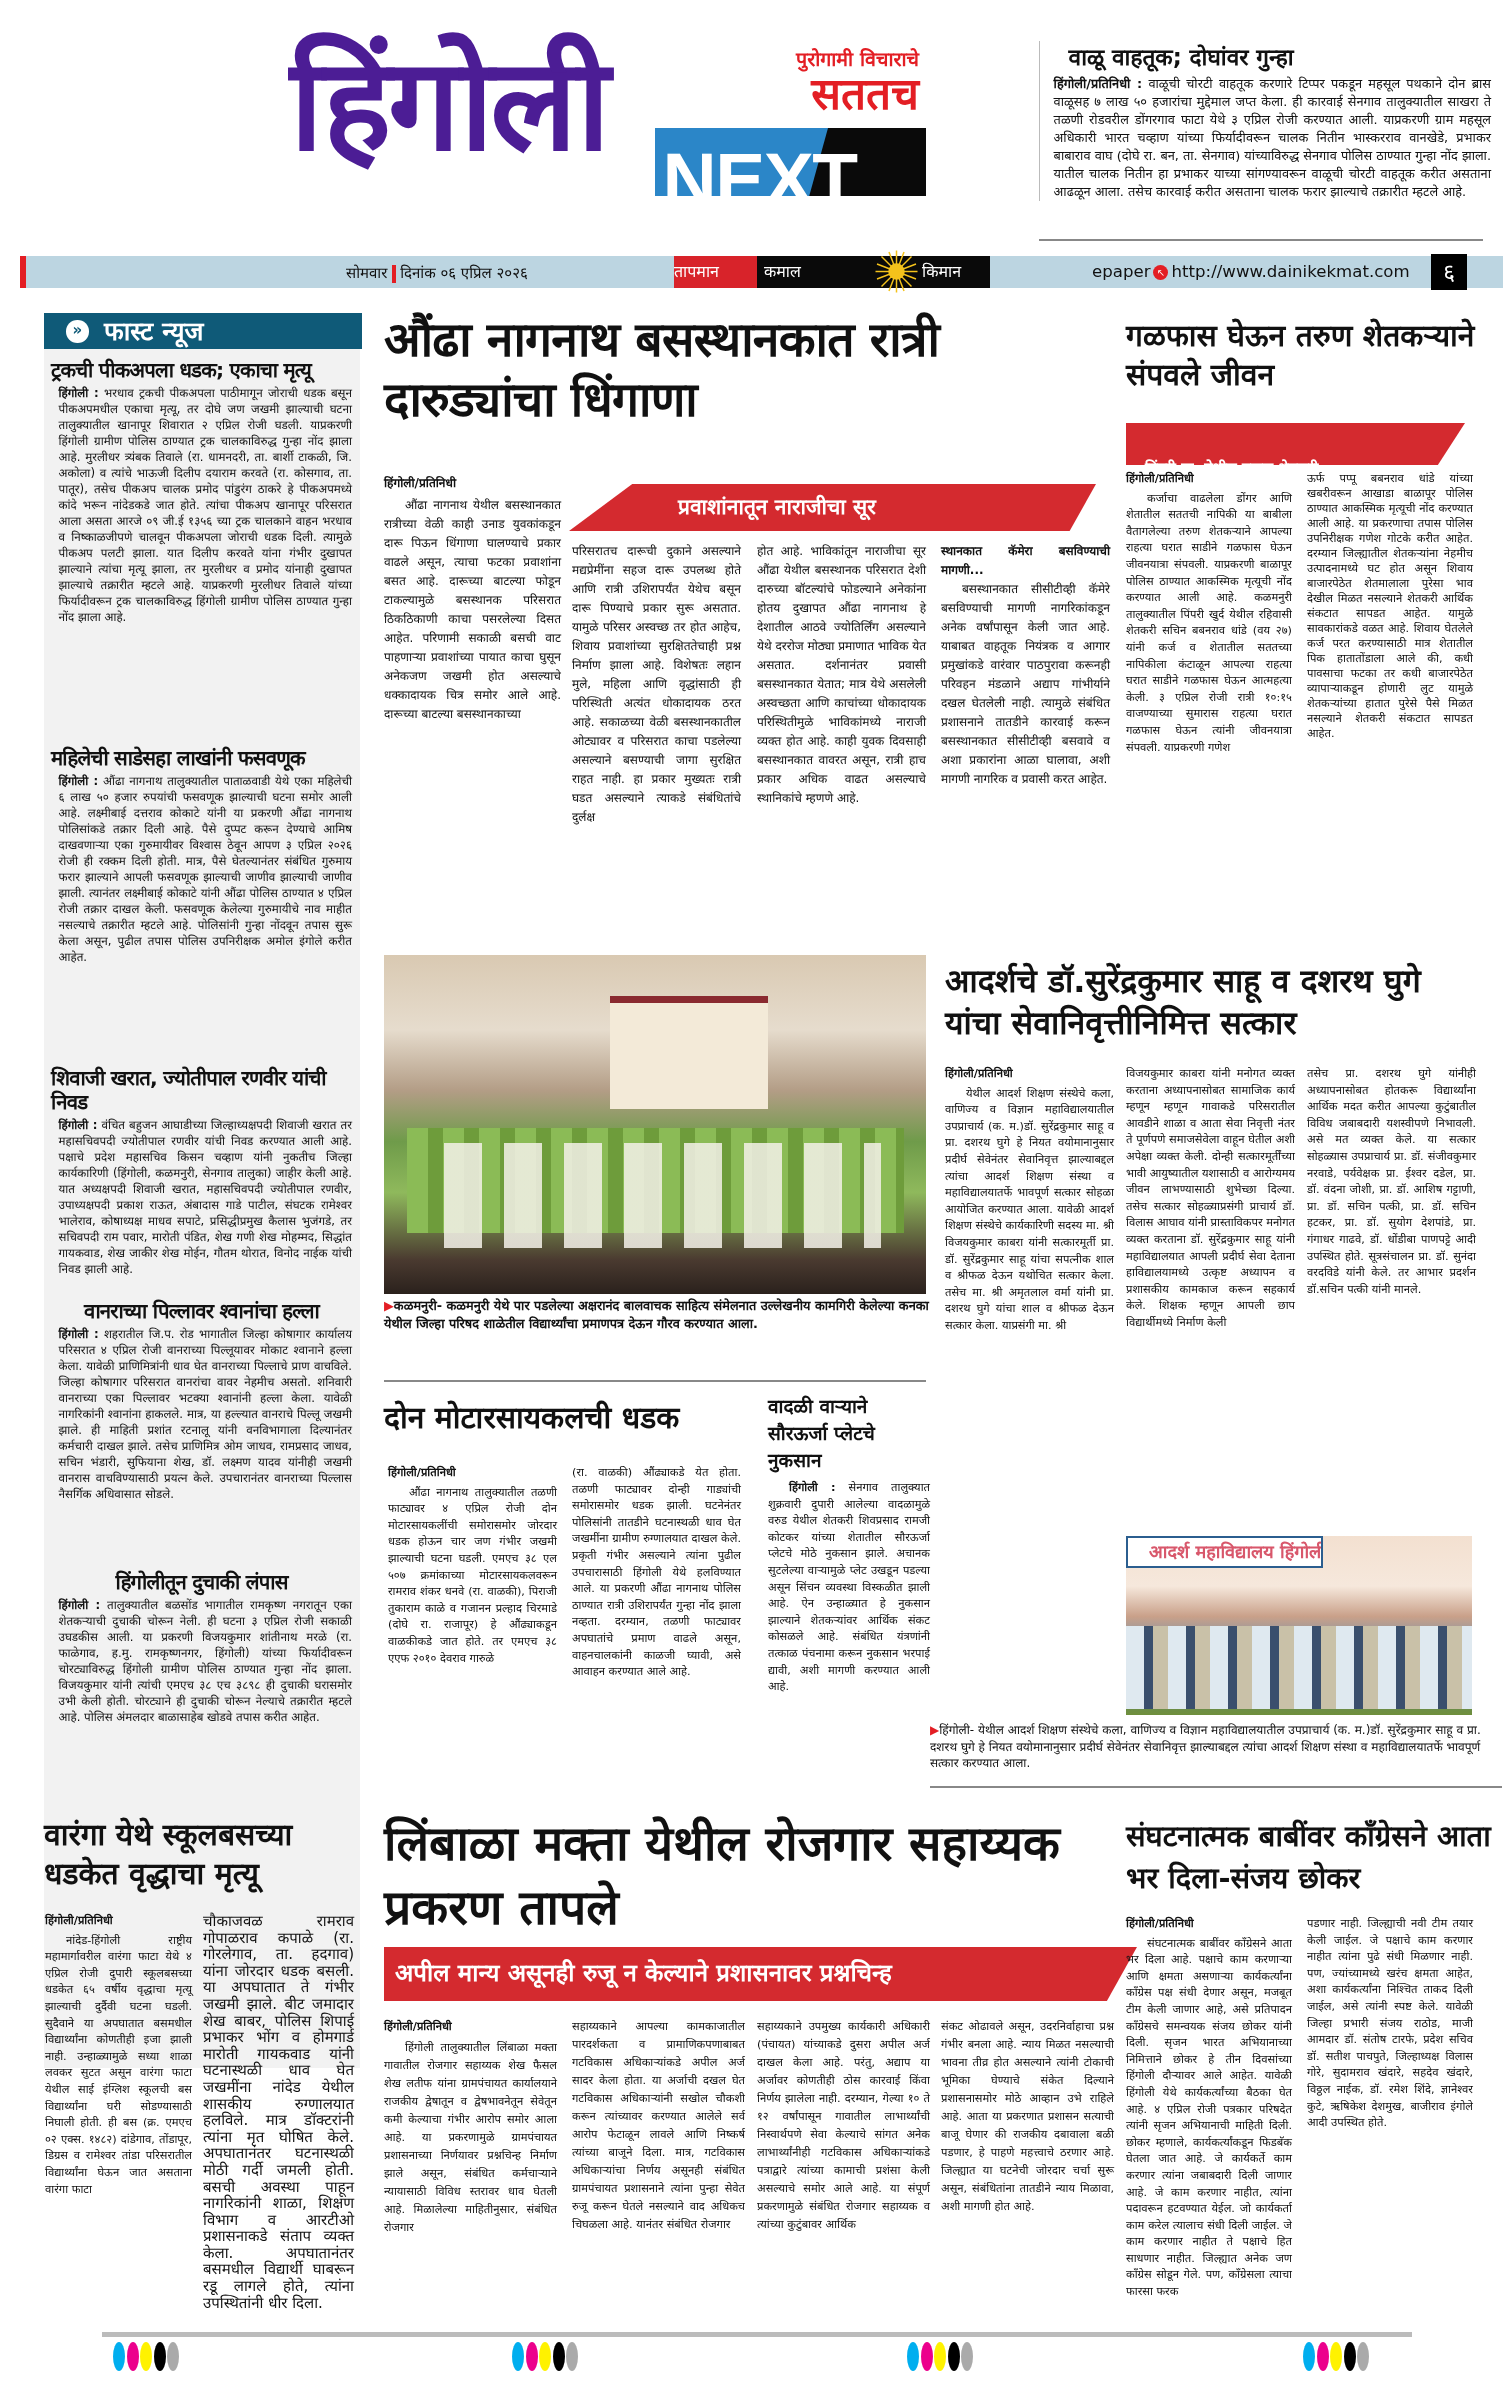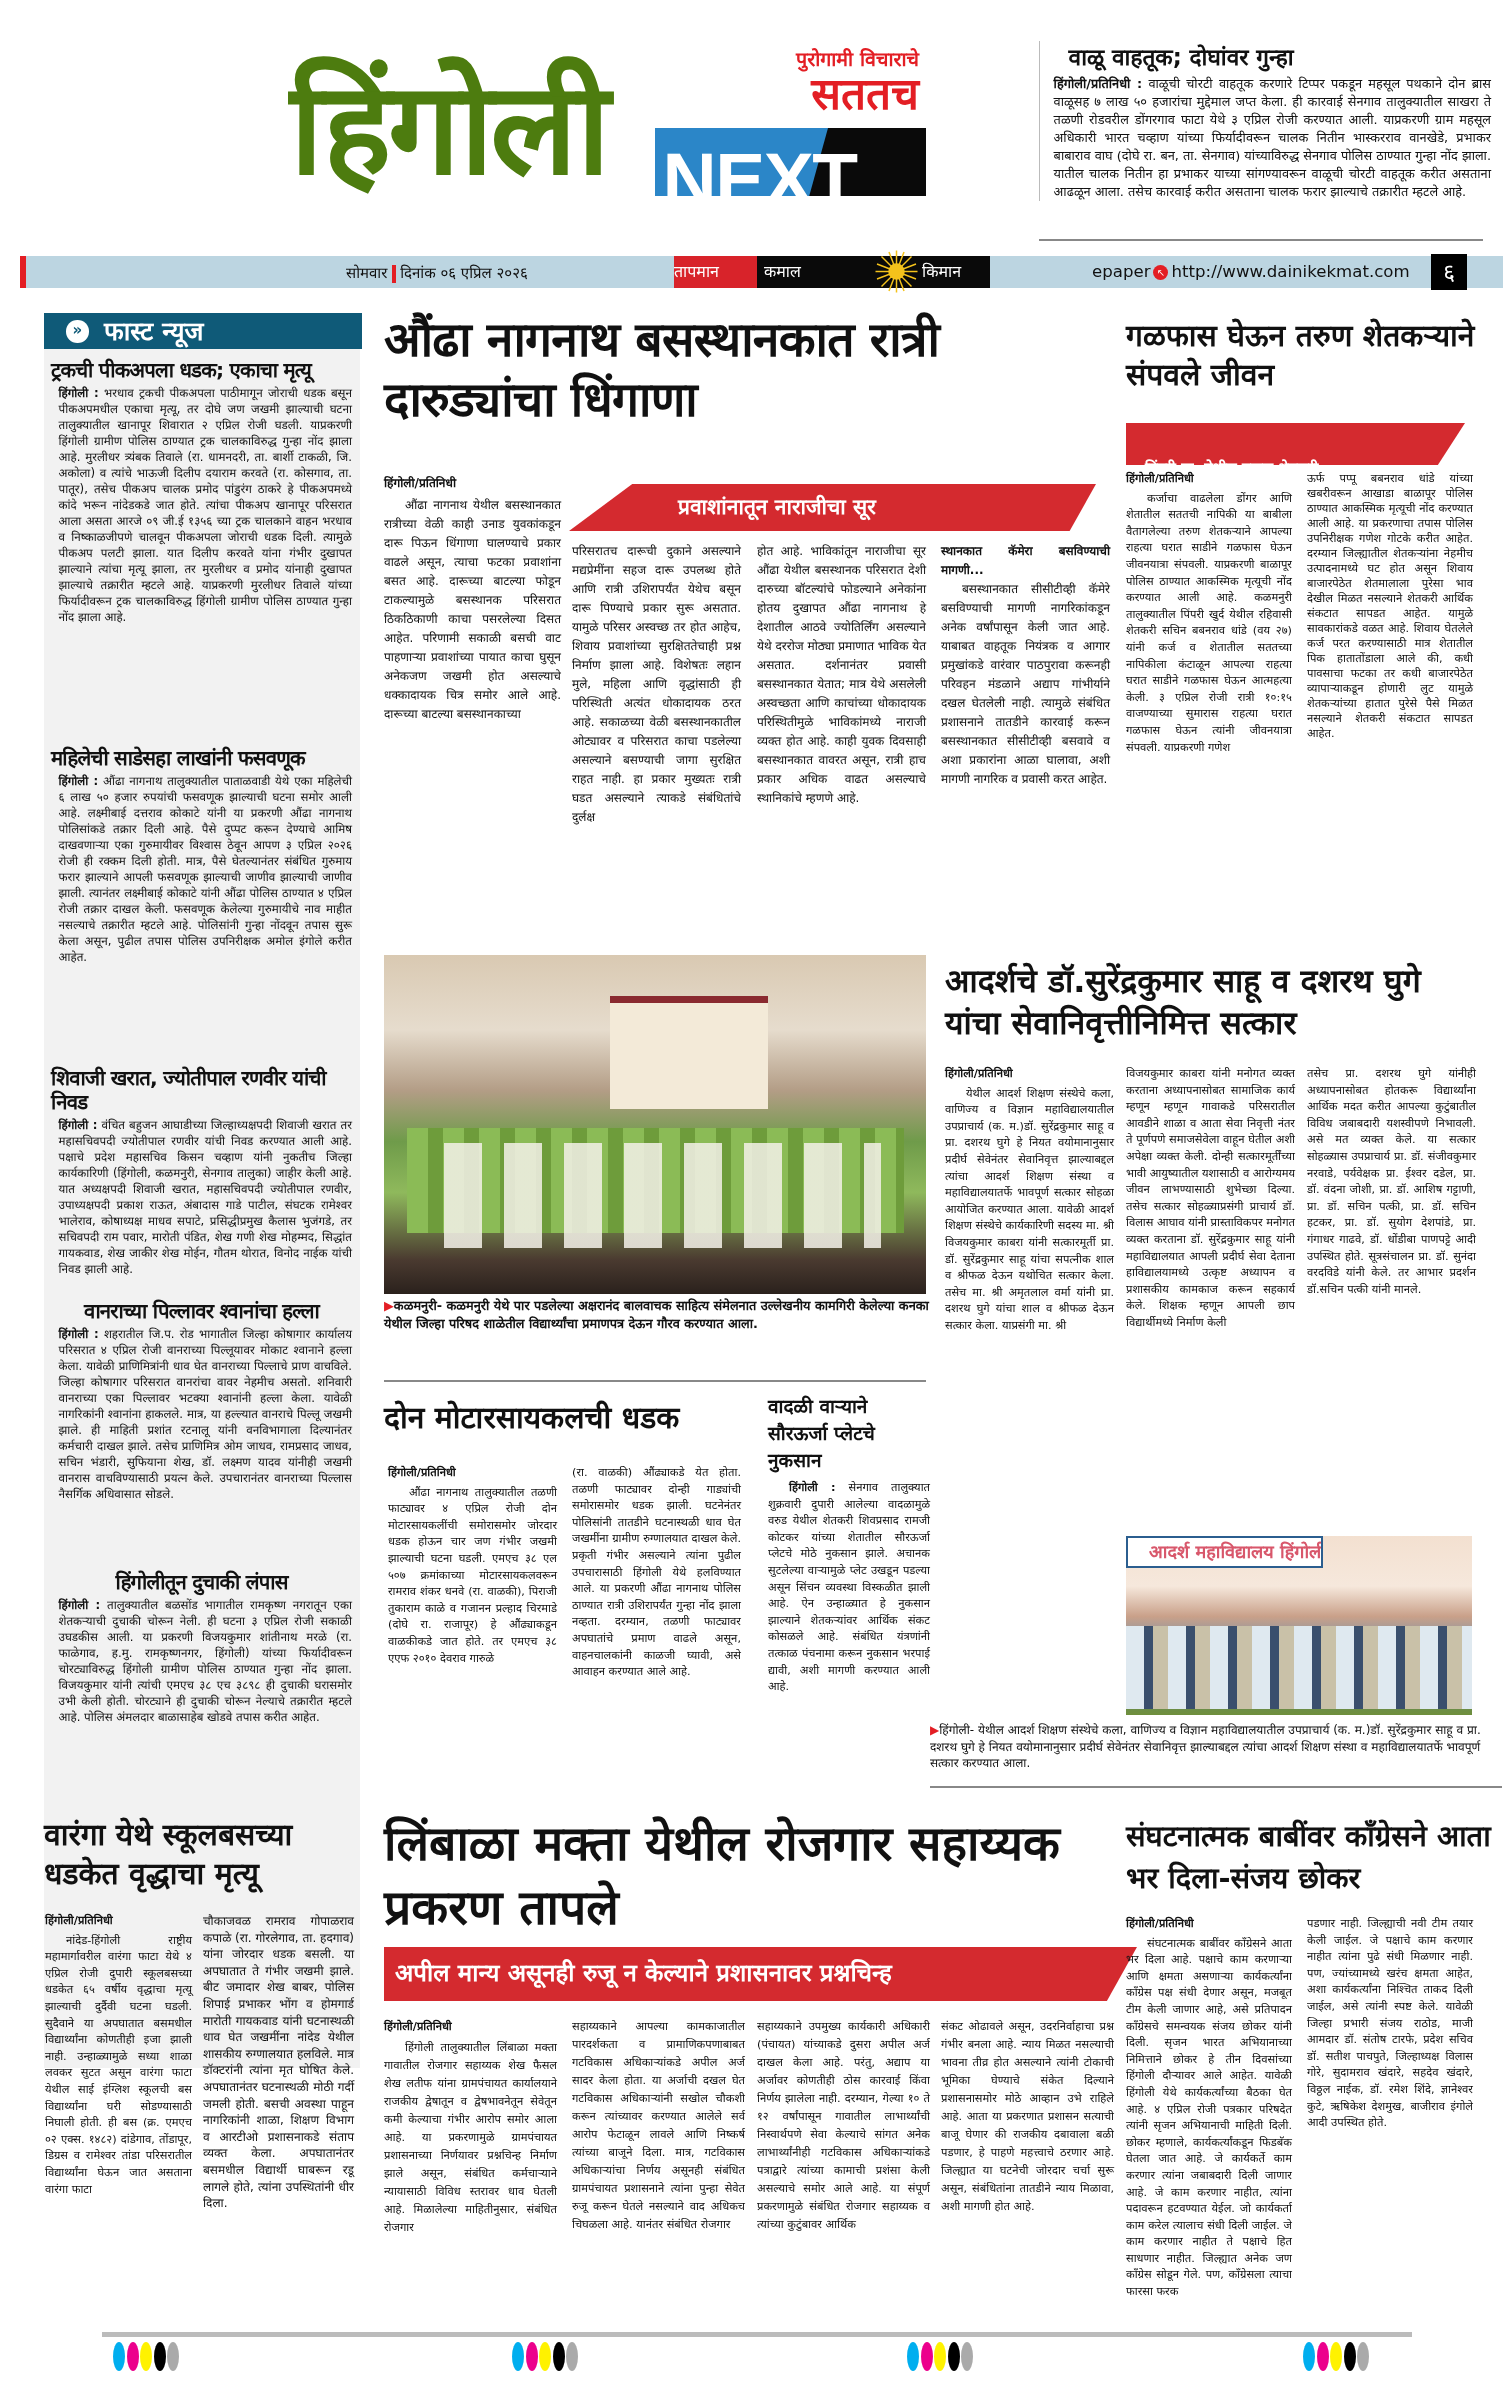--- a/index.html
+++ b/index.html
@@ -1,19 +1,19 @@
 <!DOCTYPE html>
 <html style="font-size:12px"><head>
 <meta charset="utf-8">
 <style>
 *{box-sizing:border-box;margin:0;padding:0}
 body{width:1512px;height:2401px;background:#fff;font-family:"DejaVu Sans",sans-serif;color:#111;position:relative;overflow:hidden}
 .abs{position:absolute}
 
-#logo-hingoli{left:290px;top:64px;font-family:"DejaVu Serif",serif;font-weight:bold;font-size:128px;line-height:1;color:#4d7c0f;letter-spacing:-3px}
+#logo-hingoli{left:290px;top:40px;font-family:"DejaVu Serif",serif;font-weight:bold;font-size:128px;line-height:1;color:#4c1d95;letter-spacing:-3px}
 #tagline{left:761px;top:45px;color:#e31e24;font-weight:bold;font-size:19.6px;text-align:right;width:158px}
 #tagline .big{font-size:44px;display:block;line-height:1}
 #next-logo{left:655px;top:128px;width:271px;height:68px;background:#0a0a0a;overflow:hidden}
 #next-logo .blue{position:absolute;left:0;top:0;width:173px;height:94px;background:#2b86c8;clip-path:polygon(0 0,100% 0,85% 100%,0 100%)}
 #next-logo .txt{position:absolute;left:7.5px;top:7.5px;font-size:75px;font-weight:bold;color:#fff;font-family:"Liberation Sans",sans-serif;letter-spacing:-1.5px}
 
 #brief-top{left:1039px;top:41px;width:452px;border-left:1.5px solid #bbb;padding-left:13.6px}
 #brief-top h2{font-size:22.6px;font-weight:bold;margin-left:15px;margin-bottom:3px}
 #brief-top p{font-size:12.8px;line-height:18px;text-align:justify}
 #brief-top-rule{left:1039px;top:239px;width:444px;height:2.3px;background:#888}
@@ -224,21 +224,21 @@
 <div class="abs" id="solar-head">वादळी वाऱ्याने सौरऊर्जा प्लेटचे नुकसान</div>
 <div class="col" style="left:768px;top:1480px;width:162px;font-size:11.3px;line-height:16.6px">
   <p class="ind"><b>हिंगोली :</b> <span>सेनगाव तालुक्यात शुक्रवारी दुपारी आलेल्या वादळामुळे वरुड येथील शेतकरी शिवप्रसाद रामजी कोटकर यांच्या शेतातील सौरऊर्जा प्लेटचे मोठे नुकसान झाले. अचानक सुटलेल्या वाऱ्यामुळे प्लेट उखडून पडल्या असून सिंचन व्यवस्था विस्कळीत झाली आहे. ऐन उन्हाळ्यात हे नुकसान झाल्याने शेतकऱ्यांवर आर्थिक संकट कोसळले आहे. संबंधित यंत्रणांनी तत्काळ पंचनामा करून नुकसान भरपाई द्यावी, अशी मागणी करण्यात आली आहे.</span></p>
 </div>
 
 <div class="abs" id="varanga-head">वारंगा येथे स्कूलबसच्या धडकेत वृद्धाचा मृत्यू</div>
 <div class="col" style="left:45px;top:1913px;width:147px;font-size:11.3px;line-height:16.6px">
   <div class="byline">हिंगोली/प्रतिनिधी</div>
   <p class="ind">नांदेड-हिंगोली राष्ट्रीय महामार्गावरील वारंगा फाटा येथे ४ एप्रिल रोजी दुपारी स्कूलबसच्या धडकेत ६५ वर्षीय वृद्धाचा मृत्यू झाल्याची दुर्दैवी घटना घडली. सुदैवाने या अपघातात बसमधील विद्यार्थ्यांना कोणतीही इजा झाली नाही. उन्हाळ्यामुळे सध्या शाळा लवकर सुटत असून वारंगा फाटा येथील साई इंग्लिश स्कूलची बस विद्यार्थ्यांना घरी सोडण्यासाठी निघाली होती. ही बस (क्र. एमएच ०२ एक्स. १४८२) दांडेगाव, तोंडापूर, डिग्रस व रामेश्वर तांडा परिसरातील विद्यार्थ्यांना घेऊन जात असताना वारंगा फाटा</p>
 </div>
-<div class="col" style="left:203px;top:1913px;width:151px;font-size:12px;line-height:16.6px">
+<div class="col" style="left:203px;top:1913px;width:151px;font-size:15px;line-height:16.6px">
   <p>चौकाजवळ रामराव गोपाळराव कपाळे (रा. गोरलेगाव, ता. हदगाव) यांना जोरदार धडक बसली. या अपघातात ते गंभीर जखमी झाले. बीट जमादार शेख बाबर, पोलिस शिपाई प्रभाकर भोंग व होमगार्ड मारोती गायकवाड यांनी घटनास्थळी धाव घेत जखमींना नांदेड येथील शासकीय रुग्णालयात हलविले. मात्र डॉक्टरांनी त्यांना मृत घोषित केले. अपघातानंतर घटनास्थळी मोठी गर्दी जमली होती. बसची अवस्था पाहून नागरिकांनी शाळा, शिक्षण विभाग व आरटीओ प्रशासनाकडे संताप व्यक्त केला. अपघातानंतर बसमधील विद्यार्थी घाबरून रडू लागले होते, त्यांना उपस्थितांनी धीर दिला.</p>
 </div>
 
 <div class="abs" id="limbala-head">लिंबाळा मक्ता येथील रोजगार सहाय्यक प्रकरण तापले</div>
 <div class="abs" id="limbala-kicker"></div>
 <div class="abs" id="limbala-kicker-text">अपील मान्य असूनही रुजू न केल्याने प्रशासनावर प्रश्नचिन्ह</div>
 <div class="col" style="left:384px;top:2018px;width:173px;font-size:11.3px;line-height:18px">
   <div class="byline">हिंगोली/प्रतिनिधी</div>
   <p class="ind">हिंगोली तालुक्यातील लिंबाळा मक्ता गावातील रोजगार सहाय्यक शेख फैसल शेख लतीफ यांना ग्रामपंचायत कार्यालयाने राजकीय द्वेषातून व द्वेषभावनेतून सेवेतून कमी केल्याचा गंभीर आरोप समोर आला आहे. या प्रकरणामुळे ग्रामपंचायत प्रशासनाच्या निर्णयावर प्रश्नचिन्ह निर्माण झाले असून, संबंधित कर्मचाऱ्याने न्यायासाठी विविध स्तरावर धाव घेतली आहे. मिळालेल्या माहितीनुसार, संबंधित रोजगार</p>
 </div>

